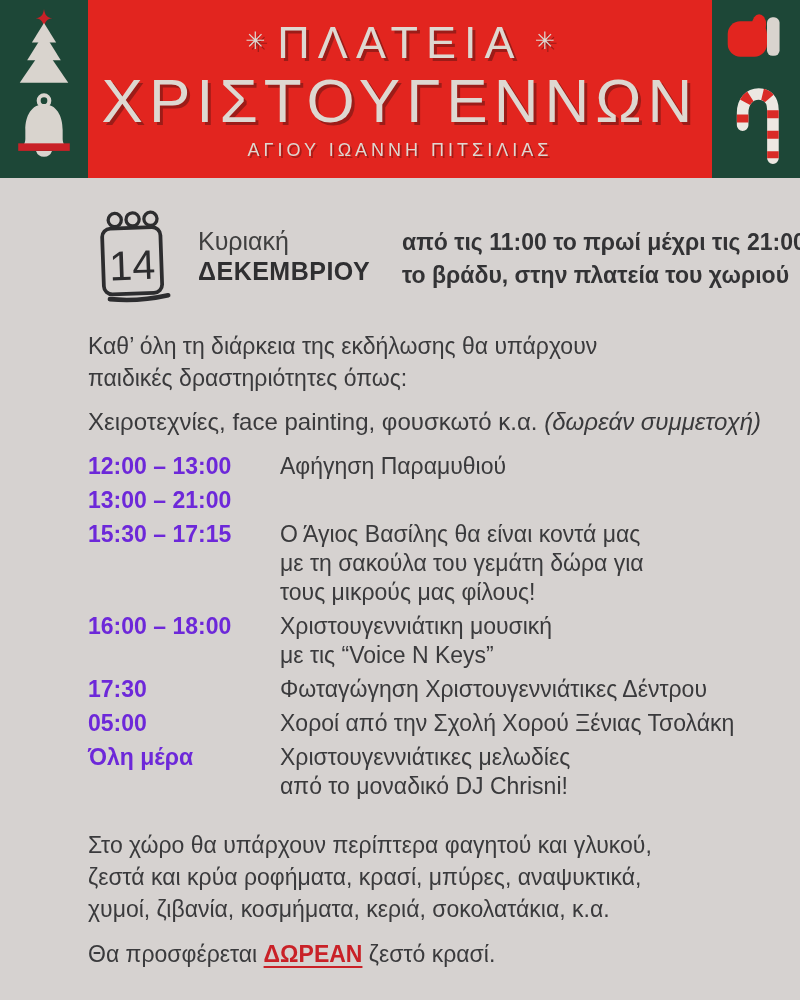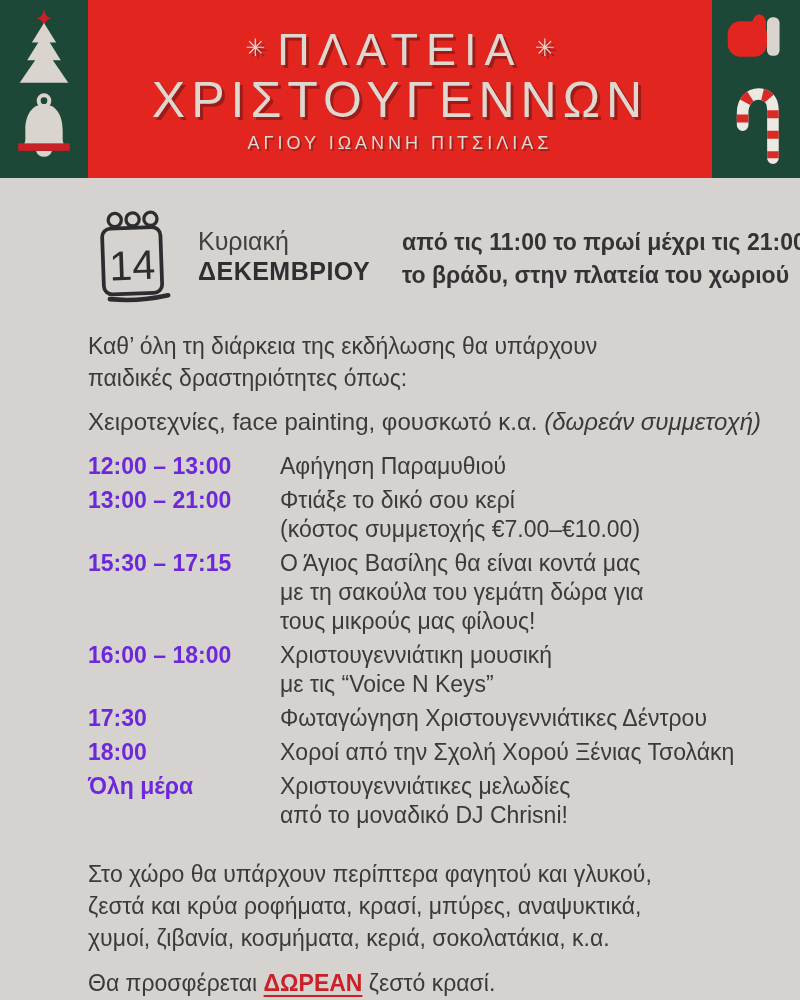--- a/index.html
+++ b/index.html
@@ -6,21 +6,21 @@
   body{width:800px;height:1000px;font-family:"Liberation Sans",sans-serif;}
   .poster{width:800px;height:1000px;background:#d6d2d0;overflow:hidden;position:relative;}
 
   
   .header{height:178px;display:flex;background:#e2251f;}
   .side-panel{width:88px;flex:0 0 88px;background:#1d4737;display:flex;flex-direction:column;align-items:center;justify-content:space-between;padding:8px 0 10px 0;box-sizing:border-box;}
   .side-panel svg{display:block;}
   .header-center{flex:1;display:flex;flex-direction:column;align-items:center;justify-content:center;padding-top:2px;}
   .title-line1{display:flex;align-items:center;gap:12px;color:#ded8d1;font-size:45px;letter-spacing:8px;font-weight:400;text-shadow:3px 3px 0 rgba(70,18,16,.45);line-height:1.05;}
   .title-line1 .star{font-size:24px;letter-spacing:0;transform:translateY(-2px);}
-  .title-line2{color:#ded8d1;font-size:50px;letter-spacing:6px;font-weight:400;text-shadow:3px 3px 0 rgba(70,18,16,.45);line-height:1.1;}
+  .title-line2{color:#ded8d1;font-size:62px;letter-spacing:6px;font-weight:400;text-shadow:3px 3px 0 rgba(70,18,16,.45);line-height:1.1;}
   .subtitle{color:#ded8d1;font-size:18px;letter-spacing:4px;margin-top:5px;text-shadow:2px 2px 0 rgba(70,18,16,.4);}
 
   
   .content{padding:0 80px 0 88px;color:#3a3a3c;}
   .line{white-space:nowrap;}
 
   .date-row{margin-top:28px;display:flex;align-items:center;height:100px;}
   .calendar-wrap{width:94px;height:102px;flex:0 0 94px;}
   .day-block{margin-left:16px;width:160px;}
   .day-name{font-size:25px;font-weight:500;color:#404040;line-height:30px;}
@@ -129,24 +129,20 @@
     <section class="schedule">
   <div class="schedule-row">
     <div class="schedule-time">12:00 – 13:00</div>
     <div class="schedule-desc">
             <div class="line">Αφήγηση Παραμυθιού</div>
           </div>
   </div>
 
   <div class="schedule-row">
     <div class="schedule-time">13:00 – 21:00</div>
-    <div class="schedule-desc">
-            <div class="line">Φτιάξε το δικό σου κερί</div>
-            <div class="line">(κόστος συμμετοχής €7.00–€10.00)</div>
-          </div>
   </div>
 
   <div class="schedule-row">
     <div class="schedule-time">15:30 – 17:15</div>
     <div class="schedule-desc">
             <div class="line">Ο Άγιος Βασίλης θα είναι κοντά μας</div>
             <div class="line">με τη σακούλα του γεμάτη δώρα για</div>
             <div class="line">τους μικρούς μας φίλους!</div>
           </div>
   </div>
@@ -160,21 +156,21 @@
   </div>
 
   <div class="schedule-row">
     <div class="schedule-time">17:30</div>
     <div class="schedule-desc">
             <div class="line">Φωταγώγηση Χριστουγεννιάτικες Δέντρου</div>
           </div>
   </div>
 
   <div class="schedule-row">
-    <div class="schedule-time">18:00</div>
+    <div class="schedule-time">05:00</div>
     <div class="schedule-desc">
             <div class="line">Χοροί από την Σχολή Χορού Ξένιας Τσολάκη</div>
           </div>
   </div>
 
   <div class="schedule-row">
     <div class="schedule-time">Όλη μέρα</div>
     <div class="schedule-desc">
             <div class="line">Χριστουγεννιάτικες μελωδίες</div>
             <div class="line">από το μοναδικό DJ Chrisni!</div>

